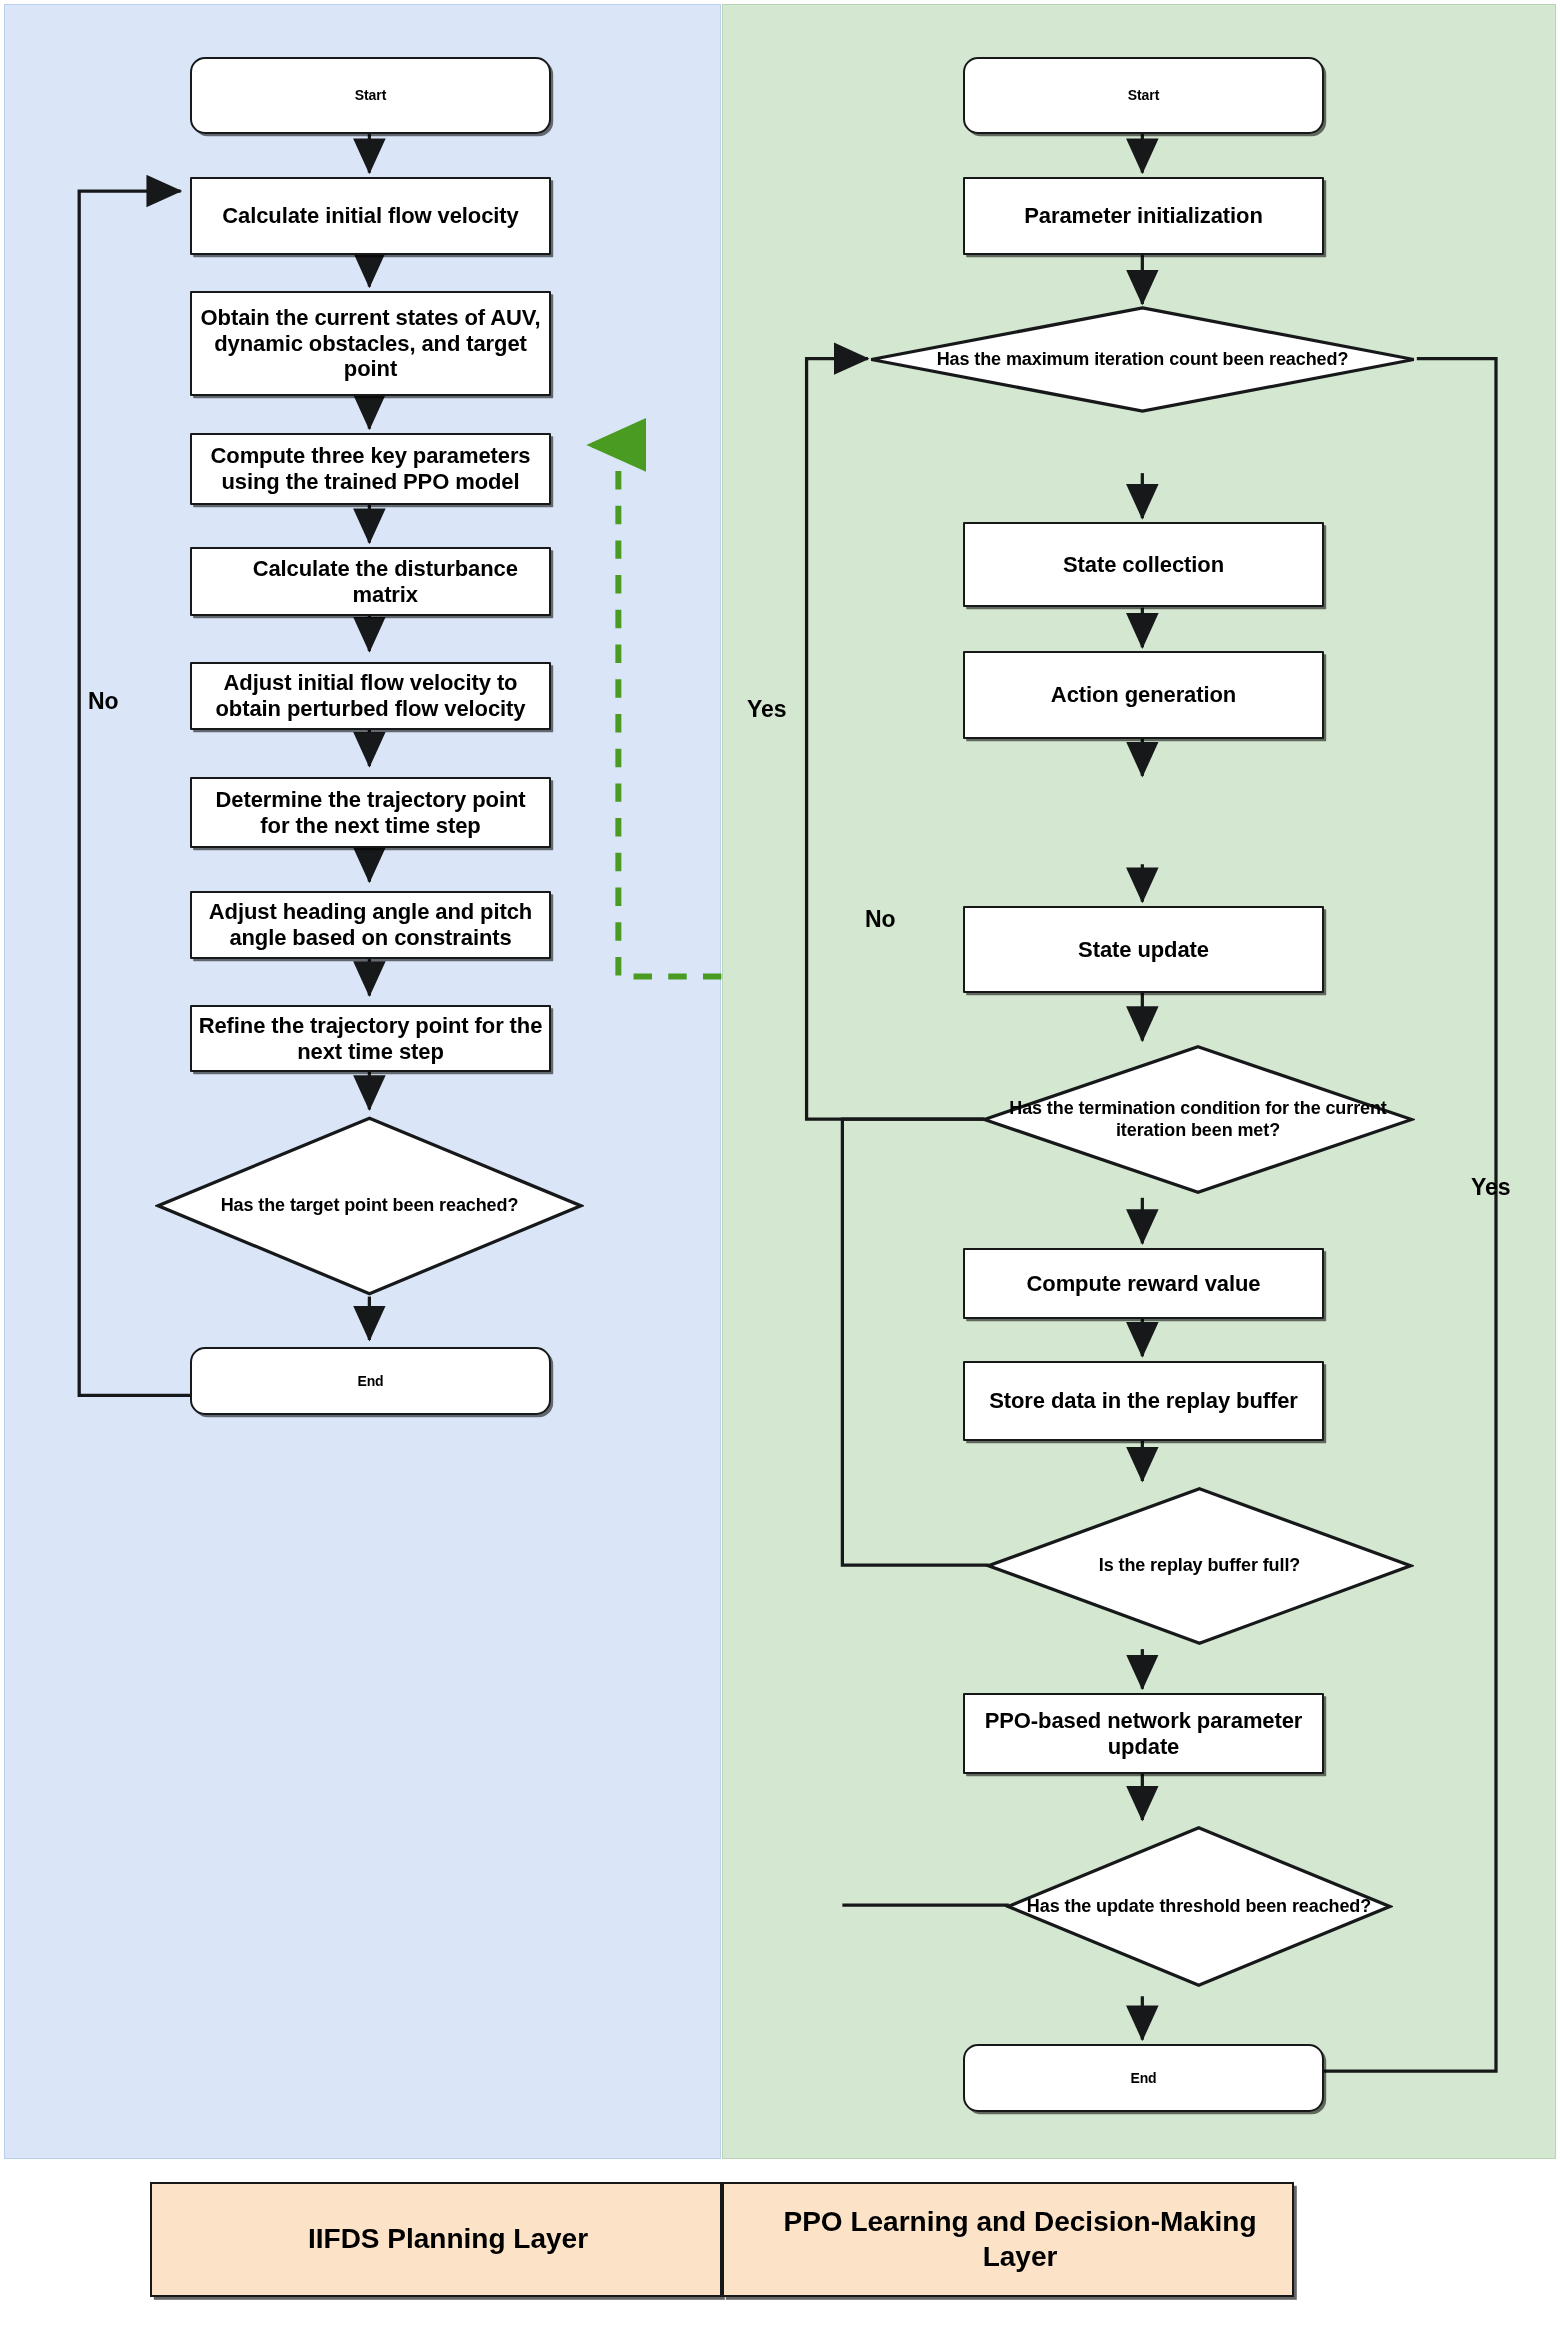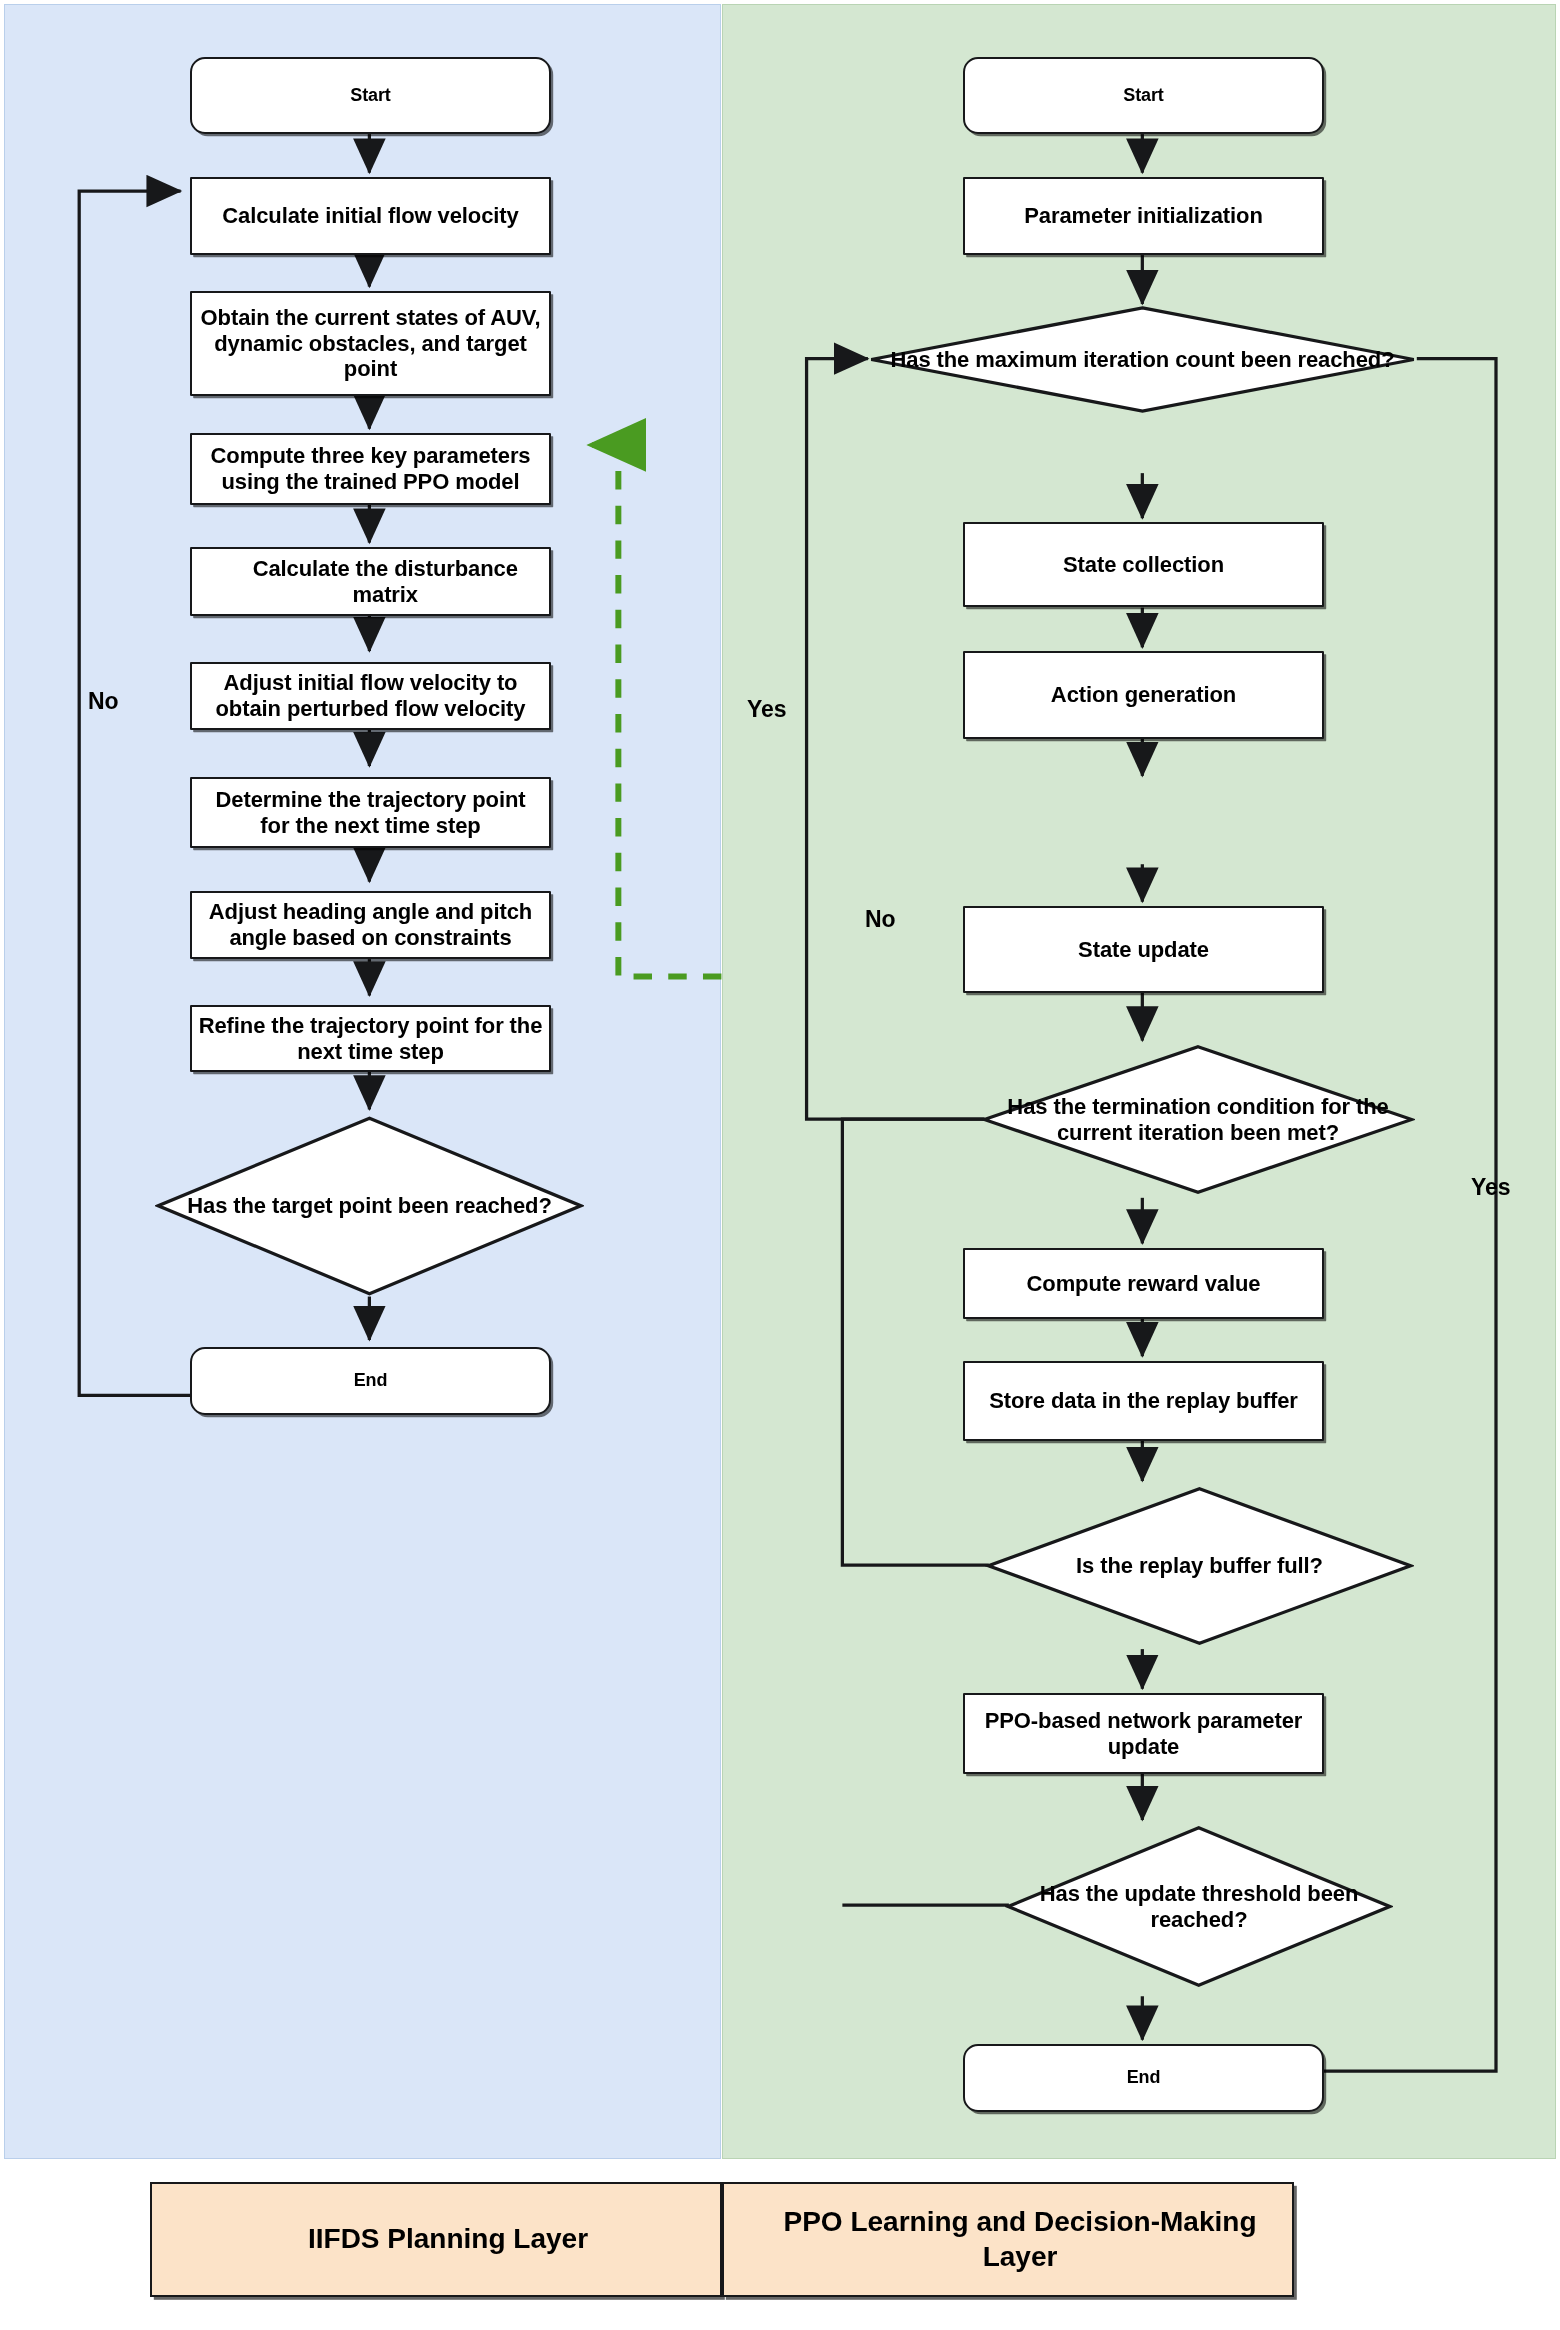--- a/index.html
+++ b/index.html
@@ -11,27 +11,27 @@
   #panel-right{left:722px;top:4.3px;width:834px;height:2155px;background:#d4e7d1;border:1.1px solid #b9d4b4;}
 
   svg#wires{position:absolute;left:0;top:0;width:1560px;height:2330px;pointer-events:none;}
 
   .node{position:absolute;box-sizing:border-box;background:#ffffff;
         border:2.2px solid #17181a;
         display:flex;align-items:center;justify-content:center;text-align:center;
         color:#000;font-weight:bold;line-height:1.18;letter-spacing:-0.1px;
         box-shadow:2.7px 2.7px 0 -0.5px rgba(0,0,0,0.55);}
   .proc{border-radius:1.1px;font-size:22px;padding:0 6.5px;}
-  .term{border-radius:15px;font-size:18px;}
+  .term{border-radius:15px;font-size:14px;}
 
   .dia{position:absolute;}
   .dia svg{position:absolute;left:0;top:0;}
   .dia .dlabel{position:absolute;left:0;top:0;width:100%;height:100%;
         display:flex;align-items:center;justify-content:center;text-align:center;
-        font-size:22px;font-weight:bold;color:#000;line-height:1.18;letter-spacing:-0.1px;}
+        font-size:18px;font-weight:bold;color:#000;line-height:1.18;letter-spacing:-0.1px;}
 
   .edgelabel{position:absolute;font-size:23px;font-weight:bold;color:#000;}
 
   .legend{position:absolute;box-sizing:border-box;background:#fce3c8;border:2.2px solid #17181a;
           display:flex;align-items:center;justify-content:center;text-align:center;
           font-size:28px;font-weight:bold;color:#000;line-height:1.22;
           box-shadow:3.3px 3.3px 0 -0.5px rgba(0,0,0,0.6);padding-left:24px;}
 </style>
 </head>
 <body>

